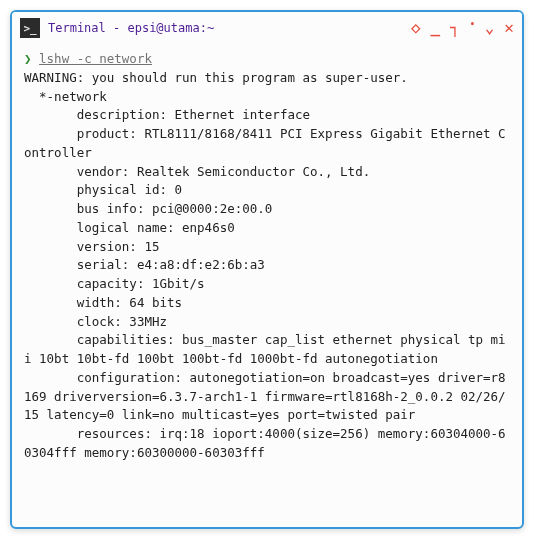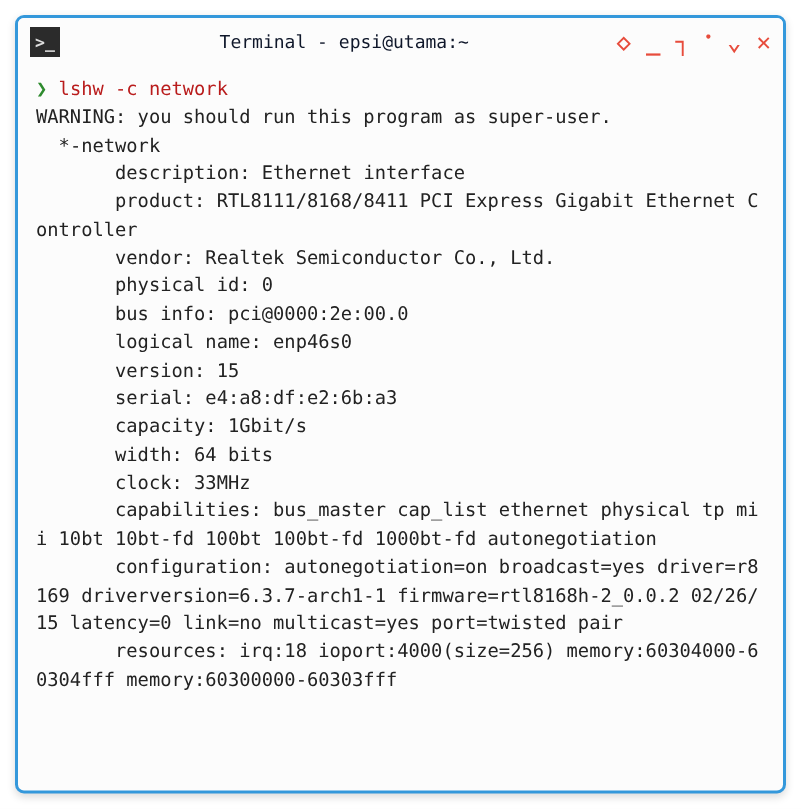--- a/index.html
+++ b/index.html
@@ -38,23 +38,23 @@
     }
     .app-icon-inner {
       color: #ddd;
       font-family: monospace;
       font-size: 11px;
       font-weight: bold;
       line-height: 1;
     }
     .title-text {
       flex: 1;
-      text-align: center;
+      text-align: left;
       font-size: 12px;
-      color: #0f172a;
+      color: #4c1d95;
       font-family: monospace;
     }
     .window-controls {
       display: flex;
       gap: 10px;
       align-items: center;
       flex-shrink: 0;
     }
     .wc {
       color: #e74c3c;
@@ -78,21 +78,22 @@
       color: #222;
       white-space: pre-wrap;
       word-break: break-all;
       overflow: hidden;
     }
     .prompt-marker {
       color: #2e8b2e;
       font-weight: bold;
     }
     .command {
-      color: #b91c1c;
+      color: #737373;
+      text-decoration: underline;
     }
   </style>
 </head>
 <body>
 
 <div class="window">
   <div class="titlebar">
     <div class="app-icon">
       <span class="app-icon-inner">&gt;_</span>
     </div>

